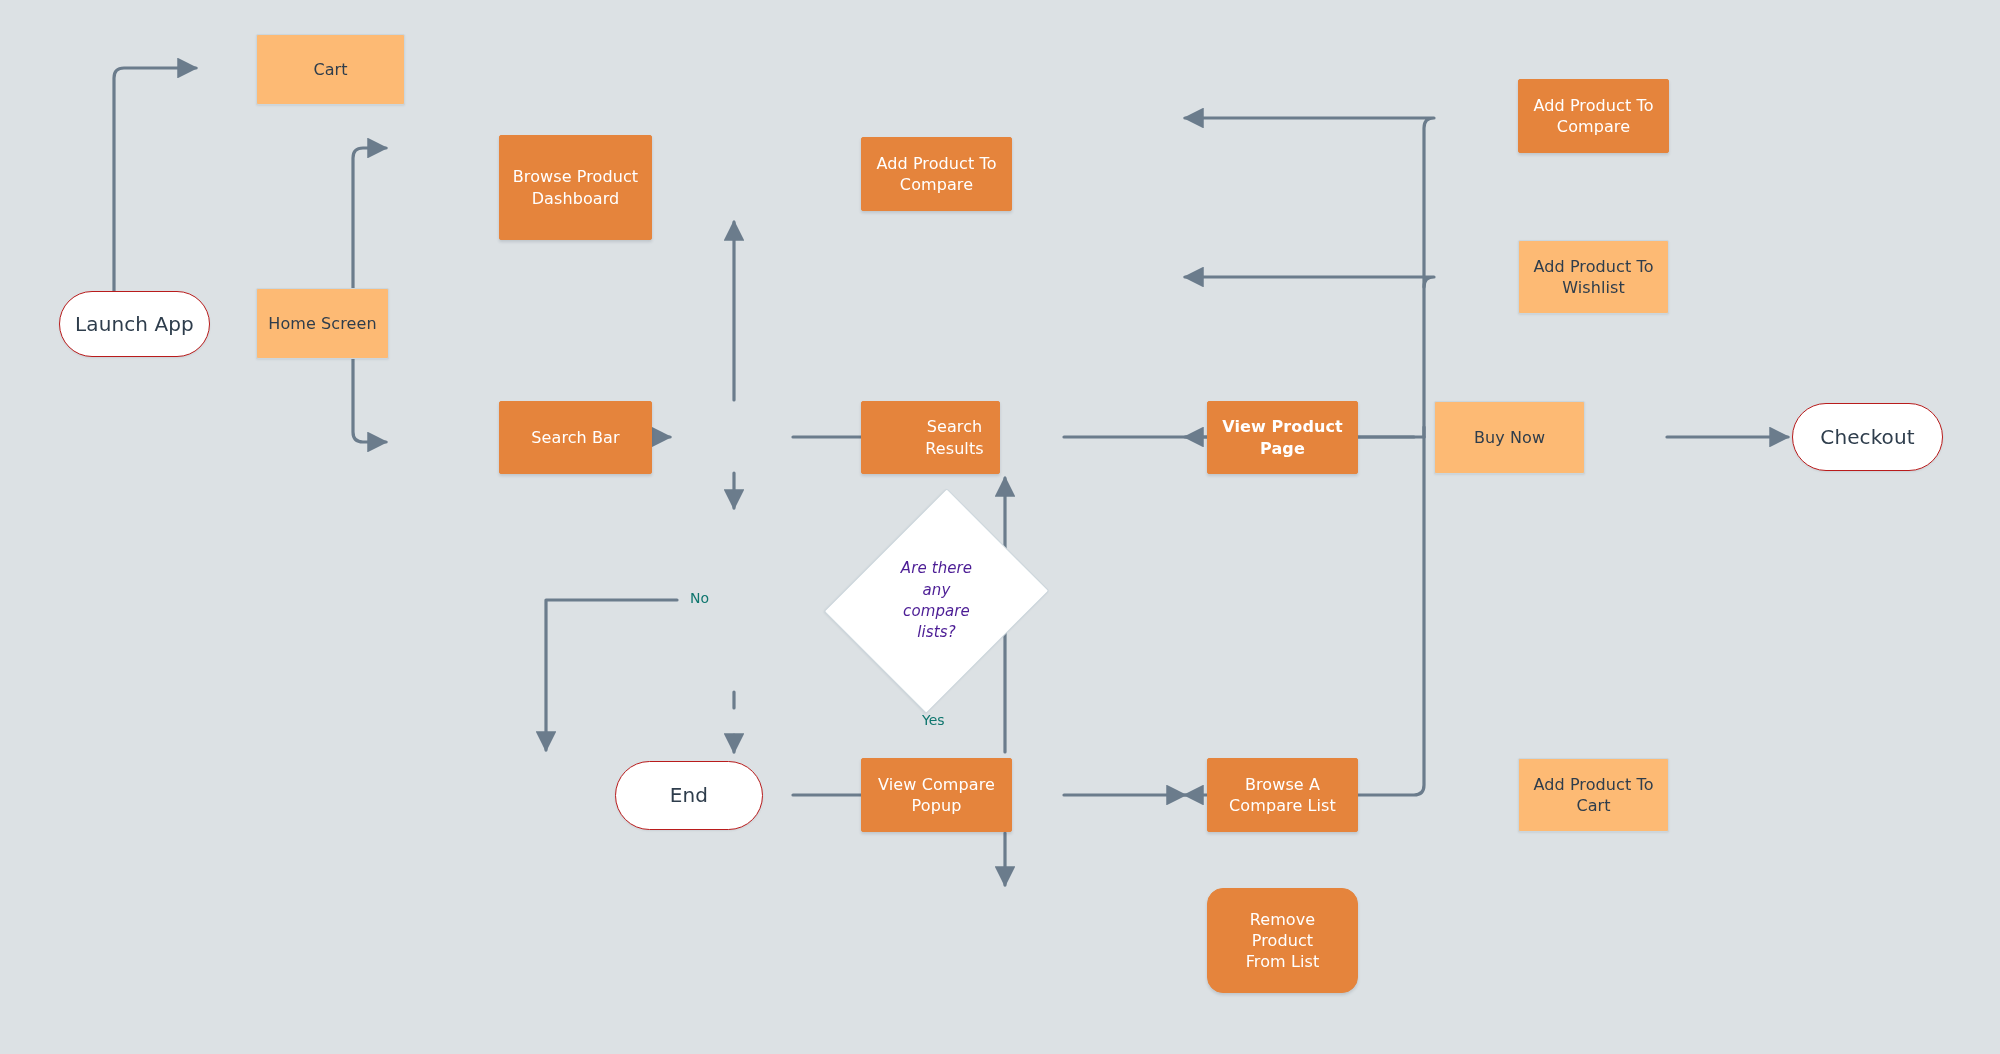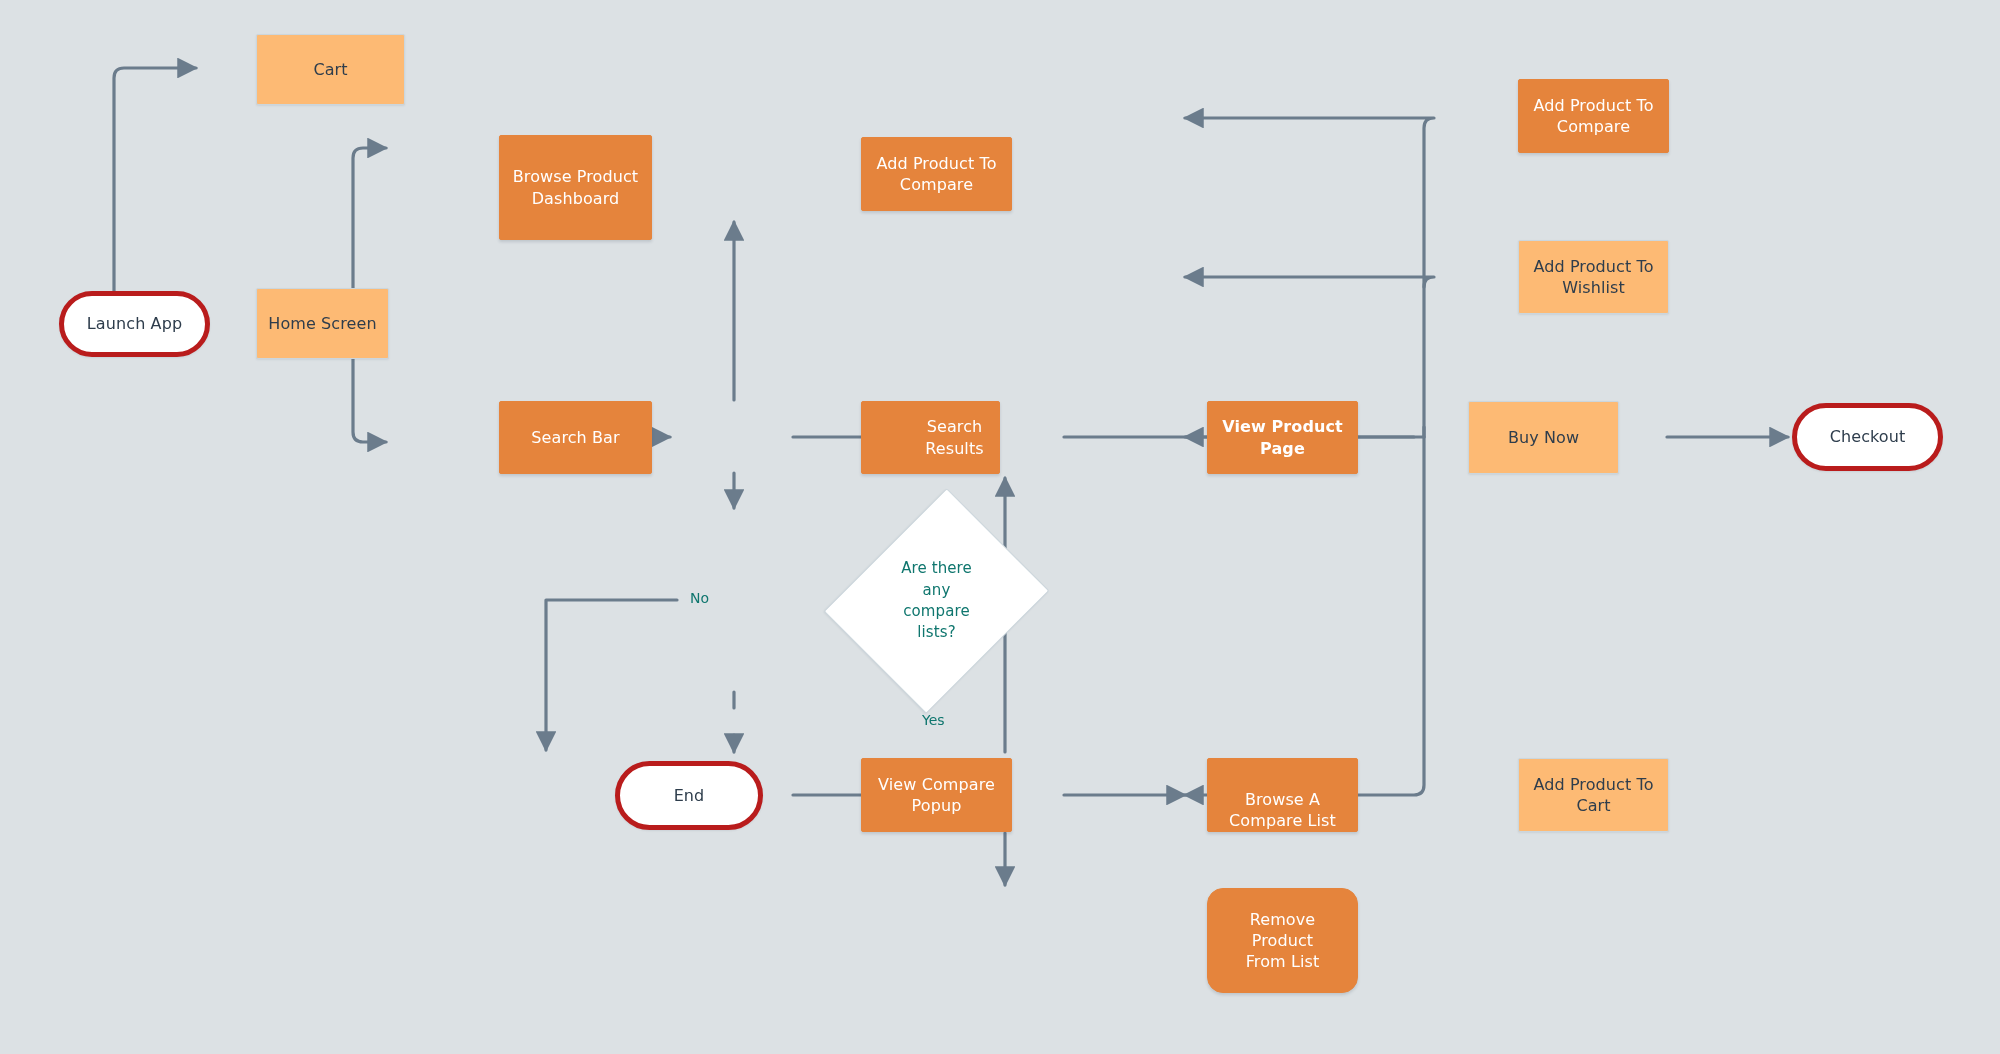--- a/index.html
+++ b/index.html
@@ -54,32 +54,33 @@
   
   .n-rect.n-accent {
     background: #e5843c;
     border: 1px solid #e5843c;
     color: #ffffff;
     box-shadow: 0 2px 3px rgba(60,80,95,0.18);
   }
   
   .n-pill {
     background: #ffffff;
-    border: 5px solid #b91c1c;
+    border: 1px solid #b91c1c;
     border-radius: 999px;
     color: #2e3d4c;
-    font-size: 16px;
+    font-size: 20px;
     box-shadow: 0 1px 2px rgba(60,80,95,0.10);
   }
   
   .n-diamond {
     background: transparent;
     border: none;
-    color: #0f766e;
+    color: #4c1d95;
     font-size: 15px;
+    font-style: italic;
   }
   .n-diamond .dia-shape {
     position: absolute;
     left: 0; top: 0; right: 0; bottom: 0;
     background: #ffffff;
     border: 1px solid #ccd6dc;
     transform: rotate(45deg);
     border-radius: 2px;
     box-shadow: 0 1px 2px rgba(60,80,95,0.10);
   }
@@ -187,37 +188,37 @@
         <span class="lbl">End</span>
       </div>
       <div class="node n-rect n-accent" style="left: 861px; top: 758px; width: 151px; height: 74px;">
         <span class="lbl">View Compare
 Popup</span>
       </div>
       <div class="node n-rect n-accent" style="left: 1207px; top: 401px; width: 151px; height: 73px; font-weight: bold;">
         <span class="lbl">View Product
 Page</span>
       </div>
-      <div class="node n-rect n-accent" style="left: 1207px; top: 758px; width: 151px; height: 74px; align-items: flex-end;">
+      <div class="node n-rect n-accent" style="left: 1207px; top: 758px; width: 151px; height: 74px;">
         <span class="lbl">Browse A
 Compare List</span>
       </div>
       <div class="node n-rect n-accent" style="left: 1207px; top: 888px; width: 151px; height: 105px; border-radius: 16px;">
         <span class="lbl">Remove Product
 From List</span>
       </div>
       <div class="node n-rect n-accent" style="left: 1518px; top: 79px; width: 151px; height: 74px;">
         <span class="lbl">Add Product To
 Compare</span>
       </div>
       <div class="node n-rect" style="left: 1518px; top: 240px; width: 151px; height: 74px;">
         <span class="lbl">Add Product To
 Wishlist</span>
       </div>
-      <div class="node n-rect" style="left: 1468px; top: 401px; width: 151px; height: 73px;">
+      <div class="node n-rect" style="left: 1434px; top: 401px; width: 151px; height: 73px;">
         <span class="lbl">Buy  Now</span>
       </div>
       <div class="node n-rect" style="left: 1518px; top: 758px; width: 151px; height: 74px;">
         <span class="lbl">Add Product To
 Cart</span>
       </div>
       <div class="node n-pill" style="left: 1792px; top: 403px; width: 151px; height: 68px;">
         <span class="lbl">Checkout</span>
       </div>
     </div>

